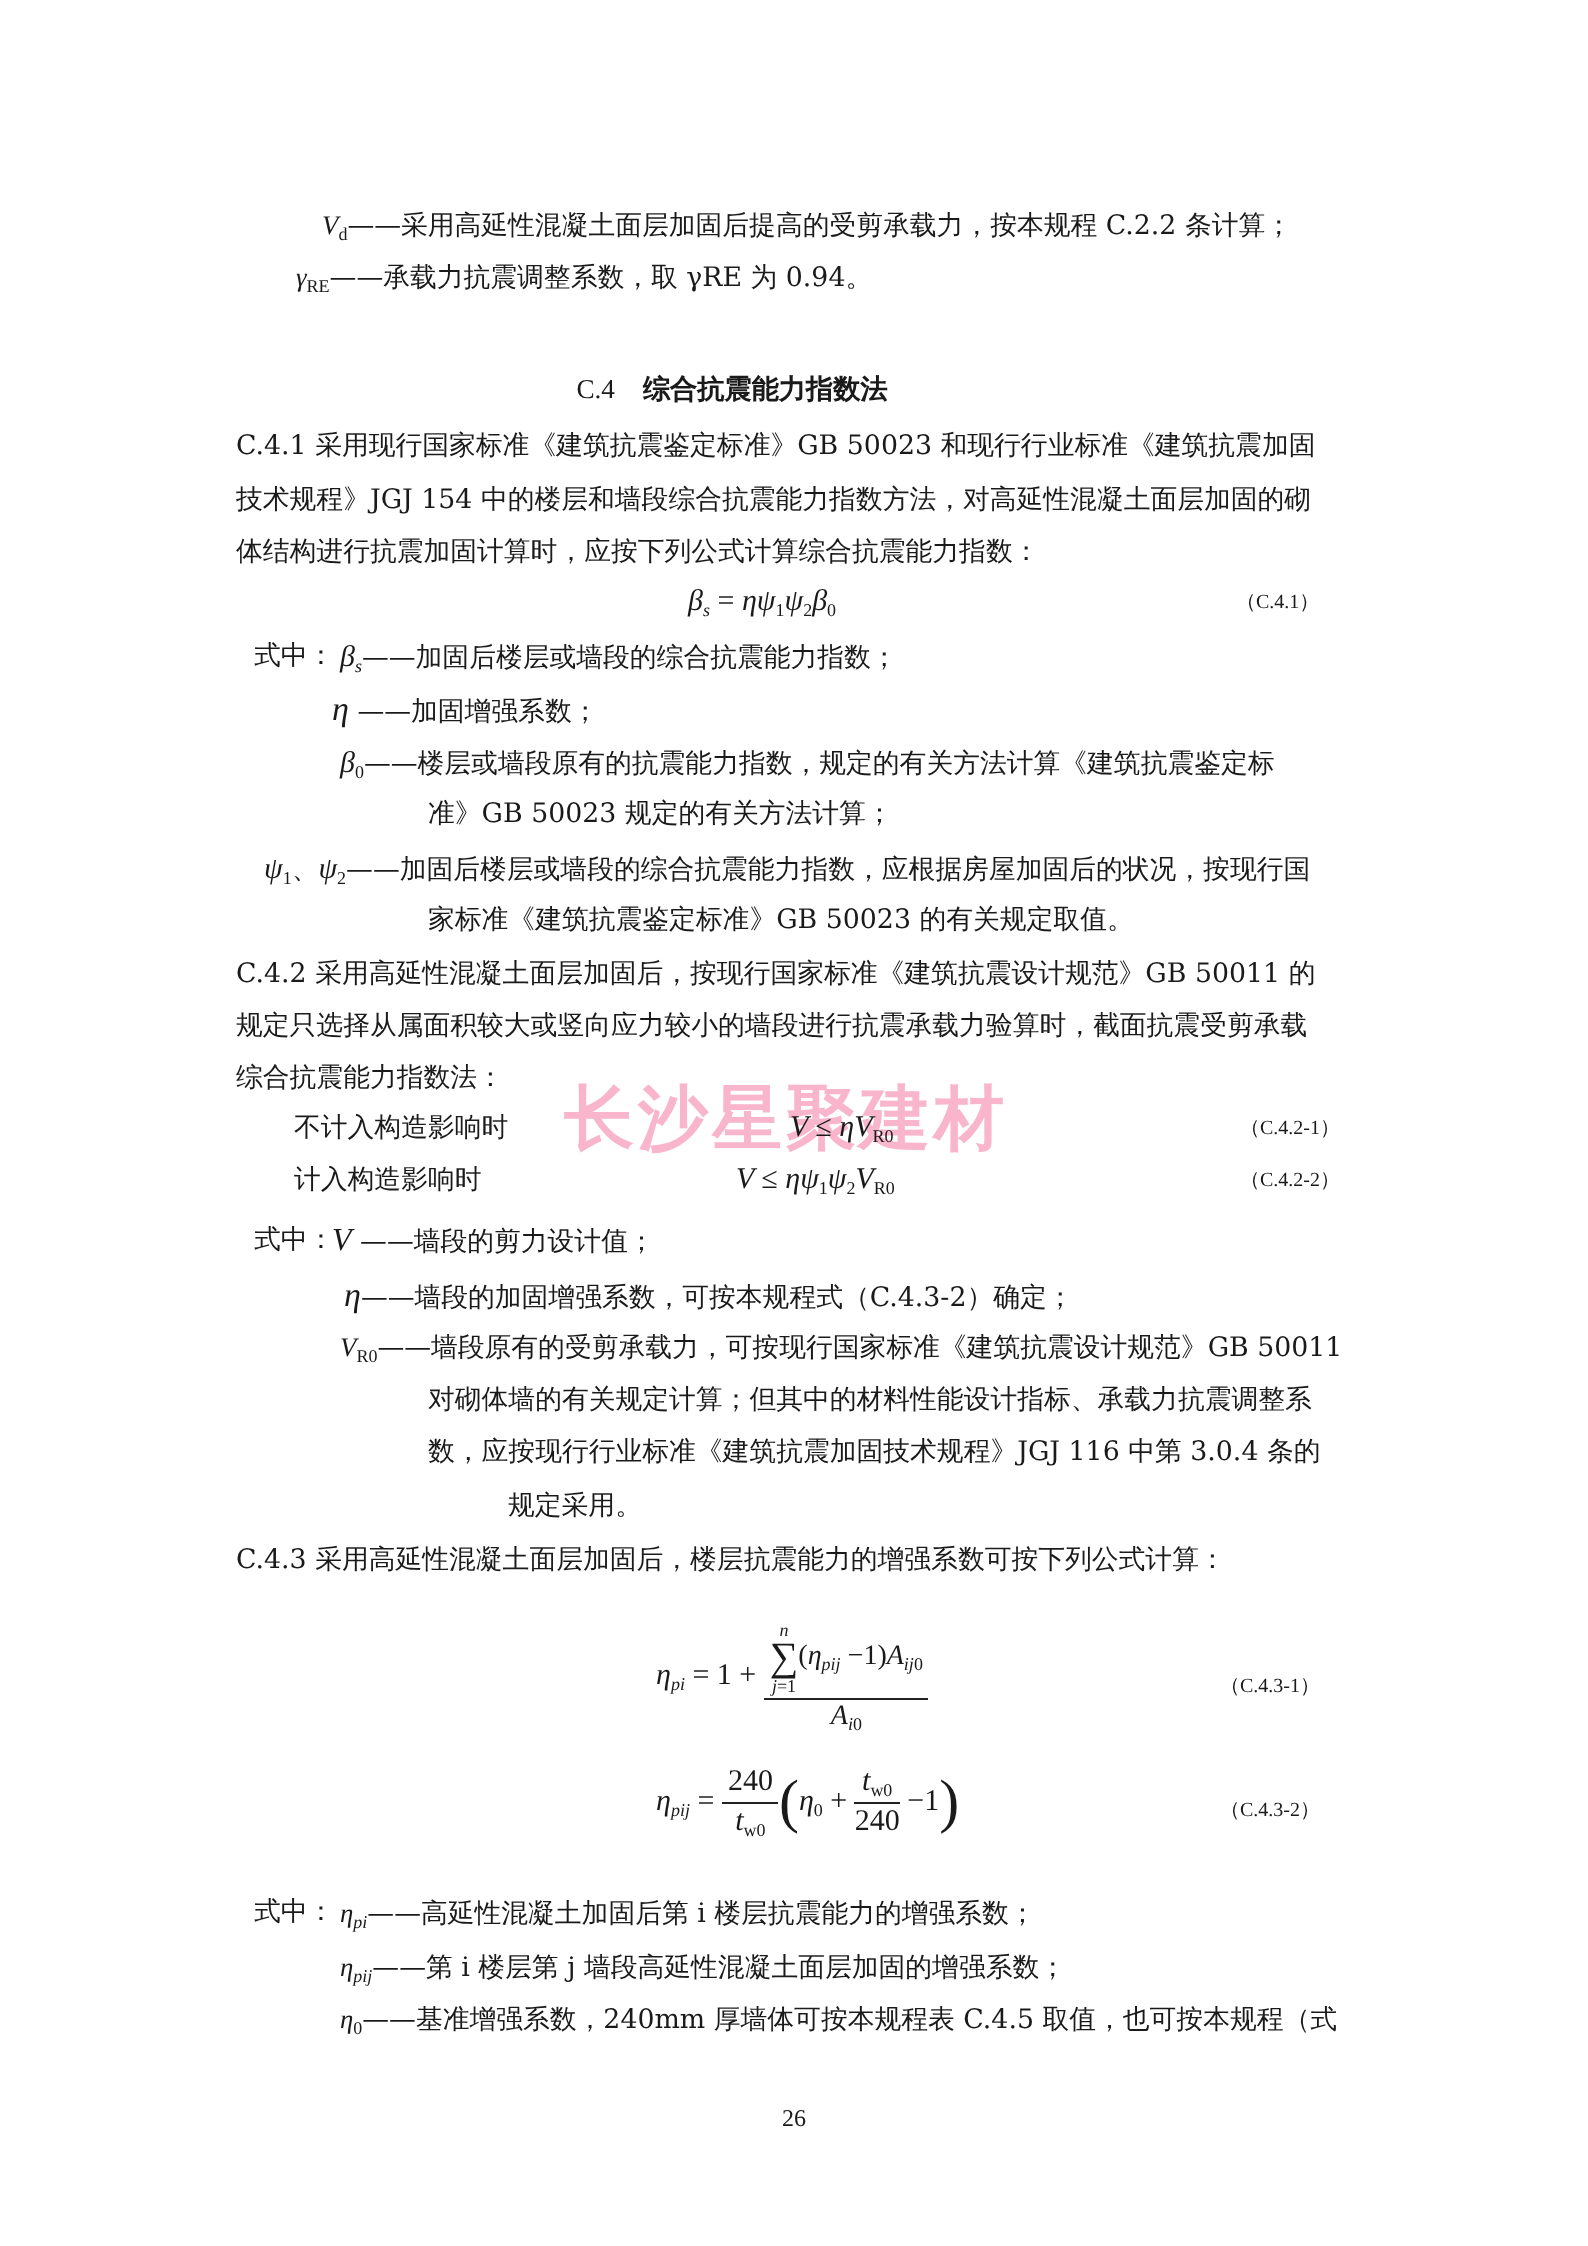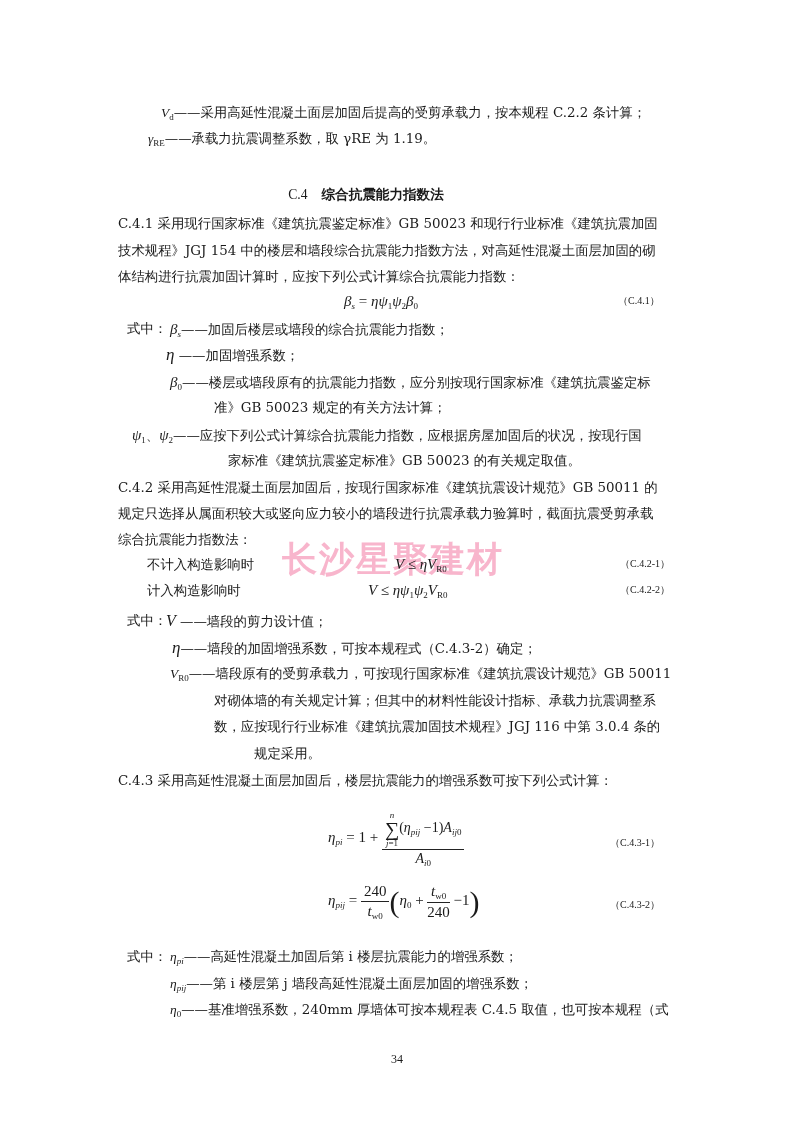--- a/index.html
+++ b/index.html
@@ -22,41 +22,41 @@
   .frac .d { display:block; padding-top:1px; }
   .pagenum { position:absolute; left:0; width:794px; top:1052px; text-align:center; font-family:"Liberation Serif",serif; font-size:12px; }
 </style>
 </head>
 <body>
 
 <div class="ln z1" style="left:161px; top:104px;">
   <span class="m">V<sub class="up">d</sub></span><span>——采用高延性混凝土面层加固后提高的受剪承载力，按本规程 C.2.2 条计算；</span>
 </div>
 <div class="ln z1" style="left:148px; top:130px;">
-  <span class="m">γ<sub class="up">RE</sub></span><span>——承载力抗震调整系数，取 γRE 为 1.19。</span>
+  <span class="m">γ<sub class="up">RE</sub></span><span>——承载力抗震调整系数，取 γRE 为 0.94。</span>
 </div>
 
 <div class="heading">
   <span class="num">C.4</span><span>综合抗震能力指数法</span>
 </div>
 
 <div class="ln" style="left:118px; top:215px;">C.4.1   采用现行国家标准《建筑抗震鉴定标准》GB 50023 和现行行业标准《建筑抗震加固</div>
 <div class="ln" style="left:118px; top:242px;">技术规程》JGJ 154 中的楼层和墙段综合抗震能力指数方法，对高延性混凝土面层加固的砌</div>
 <div class="ln" style="left:118px; top:268px;">体结构进行抗震加固计算时，应按下列公式计算综合抗震能力指数：</div>
 
 <div class="eq" style="left:344px; top:293px;">β<sub>s</sub> <span class="up">=</span> ηψ<sub class="up">1</sub>ψ<sub class="up">2</sub>β<sub class="up">0</sub></div>
 <div class="eqno" style="left:618px; top:294px;">（C.4.1）</div>
 
 <div class="ln" style="left:127px; top:320px;">式中：</div>
 <div class="ln" style="left:170px; top:320px;"><span class="m" style="font-size:15px">β<sub>s</sub></span><span>——加固后楼层或墙段的综合抗震能力指数；</span></div>
 <div class="ln" style="left:166px; top:346px;"><span class="m" style="font-size:17px">η</span> <span>——加固增强系数；</span></div>
-<div class="ln" style="left:170px; top:373px;"><span class="m" style="font-size:15px">β<sub class="up">0</sub></span><span>——楼层或墙段原有的抗震能力指数，应分别按现行国家标准《建筑抗震鉴定标</span></div>
+<div class="ln" style="left:170px; top:373px;"><span class="m" style="font-size:15px">β<sub class="up">0</sub></span><span>——楼层或墙段原有的抗震能力指数，规定的有关方法计算《建筑抗震鉴定标</span></div>
 <div class="ln" style="left:214px; top:399px;text-align:center;">准》GB 50023 规定的有关方法计算；</div>
-<div class="ln" style="left:132px; top:426px;"><span class="m" style="font-size:15px">ψ<sub class="up">1</sub></span><span>、</span><span class="m" style="font-size:15px">ψ<sub class="up">2</sub></span><span>——应按下列公式计算综合抗震能力指数，应根据房屋加固后的状况，按现行国</span></div>
-<div class="ln" style="left:228px; top:452px;">家标准《建筑抗震鉴定标准》GB 50023 的有关规定取值。</div>
+<div class="ln" style="left:132px; top:426px;"><span class="m" style="font-size:15px">ψ<sub class="up">1</sub></span><span>、</span><span class="m" style="font-size:15px">ψ<sub class="up">2</sub></span><span>——加固后楼层或墙段的综合抗震能力指数，应根据房屋加固后的状况，按现行国</span></div>
+<div class="ln" style="left:214px; top:452px;">家标准《建筑抗震鉴定标准》GB 50023 的有关规定取值。</div>
 
 <div class="ln" style="left:118px; top:479px;">C.4.2   采用高延性混凝土面层加固后，按现行国家标准《建筑抗震设计规范》GB 50011 的</div>
 <div class="ln" style="left:118px; top:505px;">规定只选择从属面积较大或竖向应力较小的墙段进行抗震承载力验算时，截面抗震受剪承载</div>
 <div class="ln" style="left:118px; top:531px;">综合抗震能力指数法：</div>
 
 <div class="watermark">长沙星聚建材</div>
 
 <div class="ln z1" style="left:147px; top:556px;">不计入构造影响时</div>
 <div class="eq z1" style="left:395px; top:556px;">V <span class="up">≤</span> ηV<sub class="up">R0</sub></div>
 <div class="eqno z1" style="left:620px; top:557px;">（C.4.2-1）</div>
@@ -89,13 +89,13 @@
   <span class="frac"><span class="n up">240</span><span class="d">t<sub class="up">w0</sub></span></span><span class="up" style="font-size:30px; vertical-align:middle;">(</span>η<sub class="up">0</sub> <span class="up">+</span>
   <span class="frac"><span class="n">t<sub class="up">w0</sub></span><span class="d up">240</span></span> <span class="up">−1</span><span class="up" style="font-size:30px; vertical-align:middle;">)</span>
 </div>
 <div class="eqno" style="left:610px; top:898px;">（C.4.3-2）</div>
 
 <div class="ln" style="left:127px; top:948px;">式中：</div>
 <div class="ln" style="left:170px; top:948px;"><span class="m">η<sub>pi</sub></span><span>——高延性混凝土加固后第 i 楼层抗震能力的增强系数；</span></div>
 <div class="ln" style="left:170px; top:975px;"><span class="m">η<sub>pij</sub></span><span>——第 i 楼层第 j 墙段高延性混凝土面层加固的增强系数；</span></div>
 <div class="ln" style="left:170px; top:1001px;"><span class="m">η<sub class="up">0</sub></span><span>——基准增强系数，240mm 厚墙体可按本规程表 C.4.5 取值，也可按本规程（式</span></div>
 
-<div class="pagenum">34</div>
+<div class="pagenum">26</div>
 
 </body></html>

